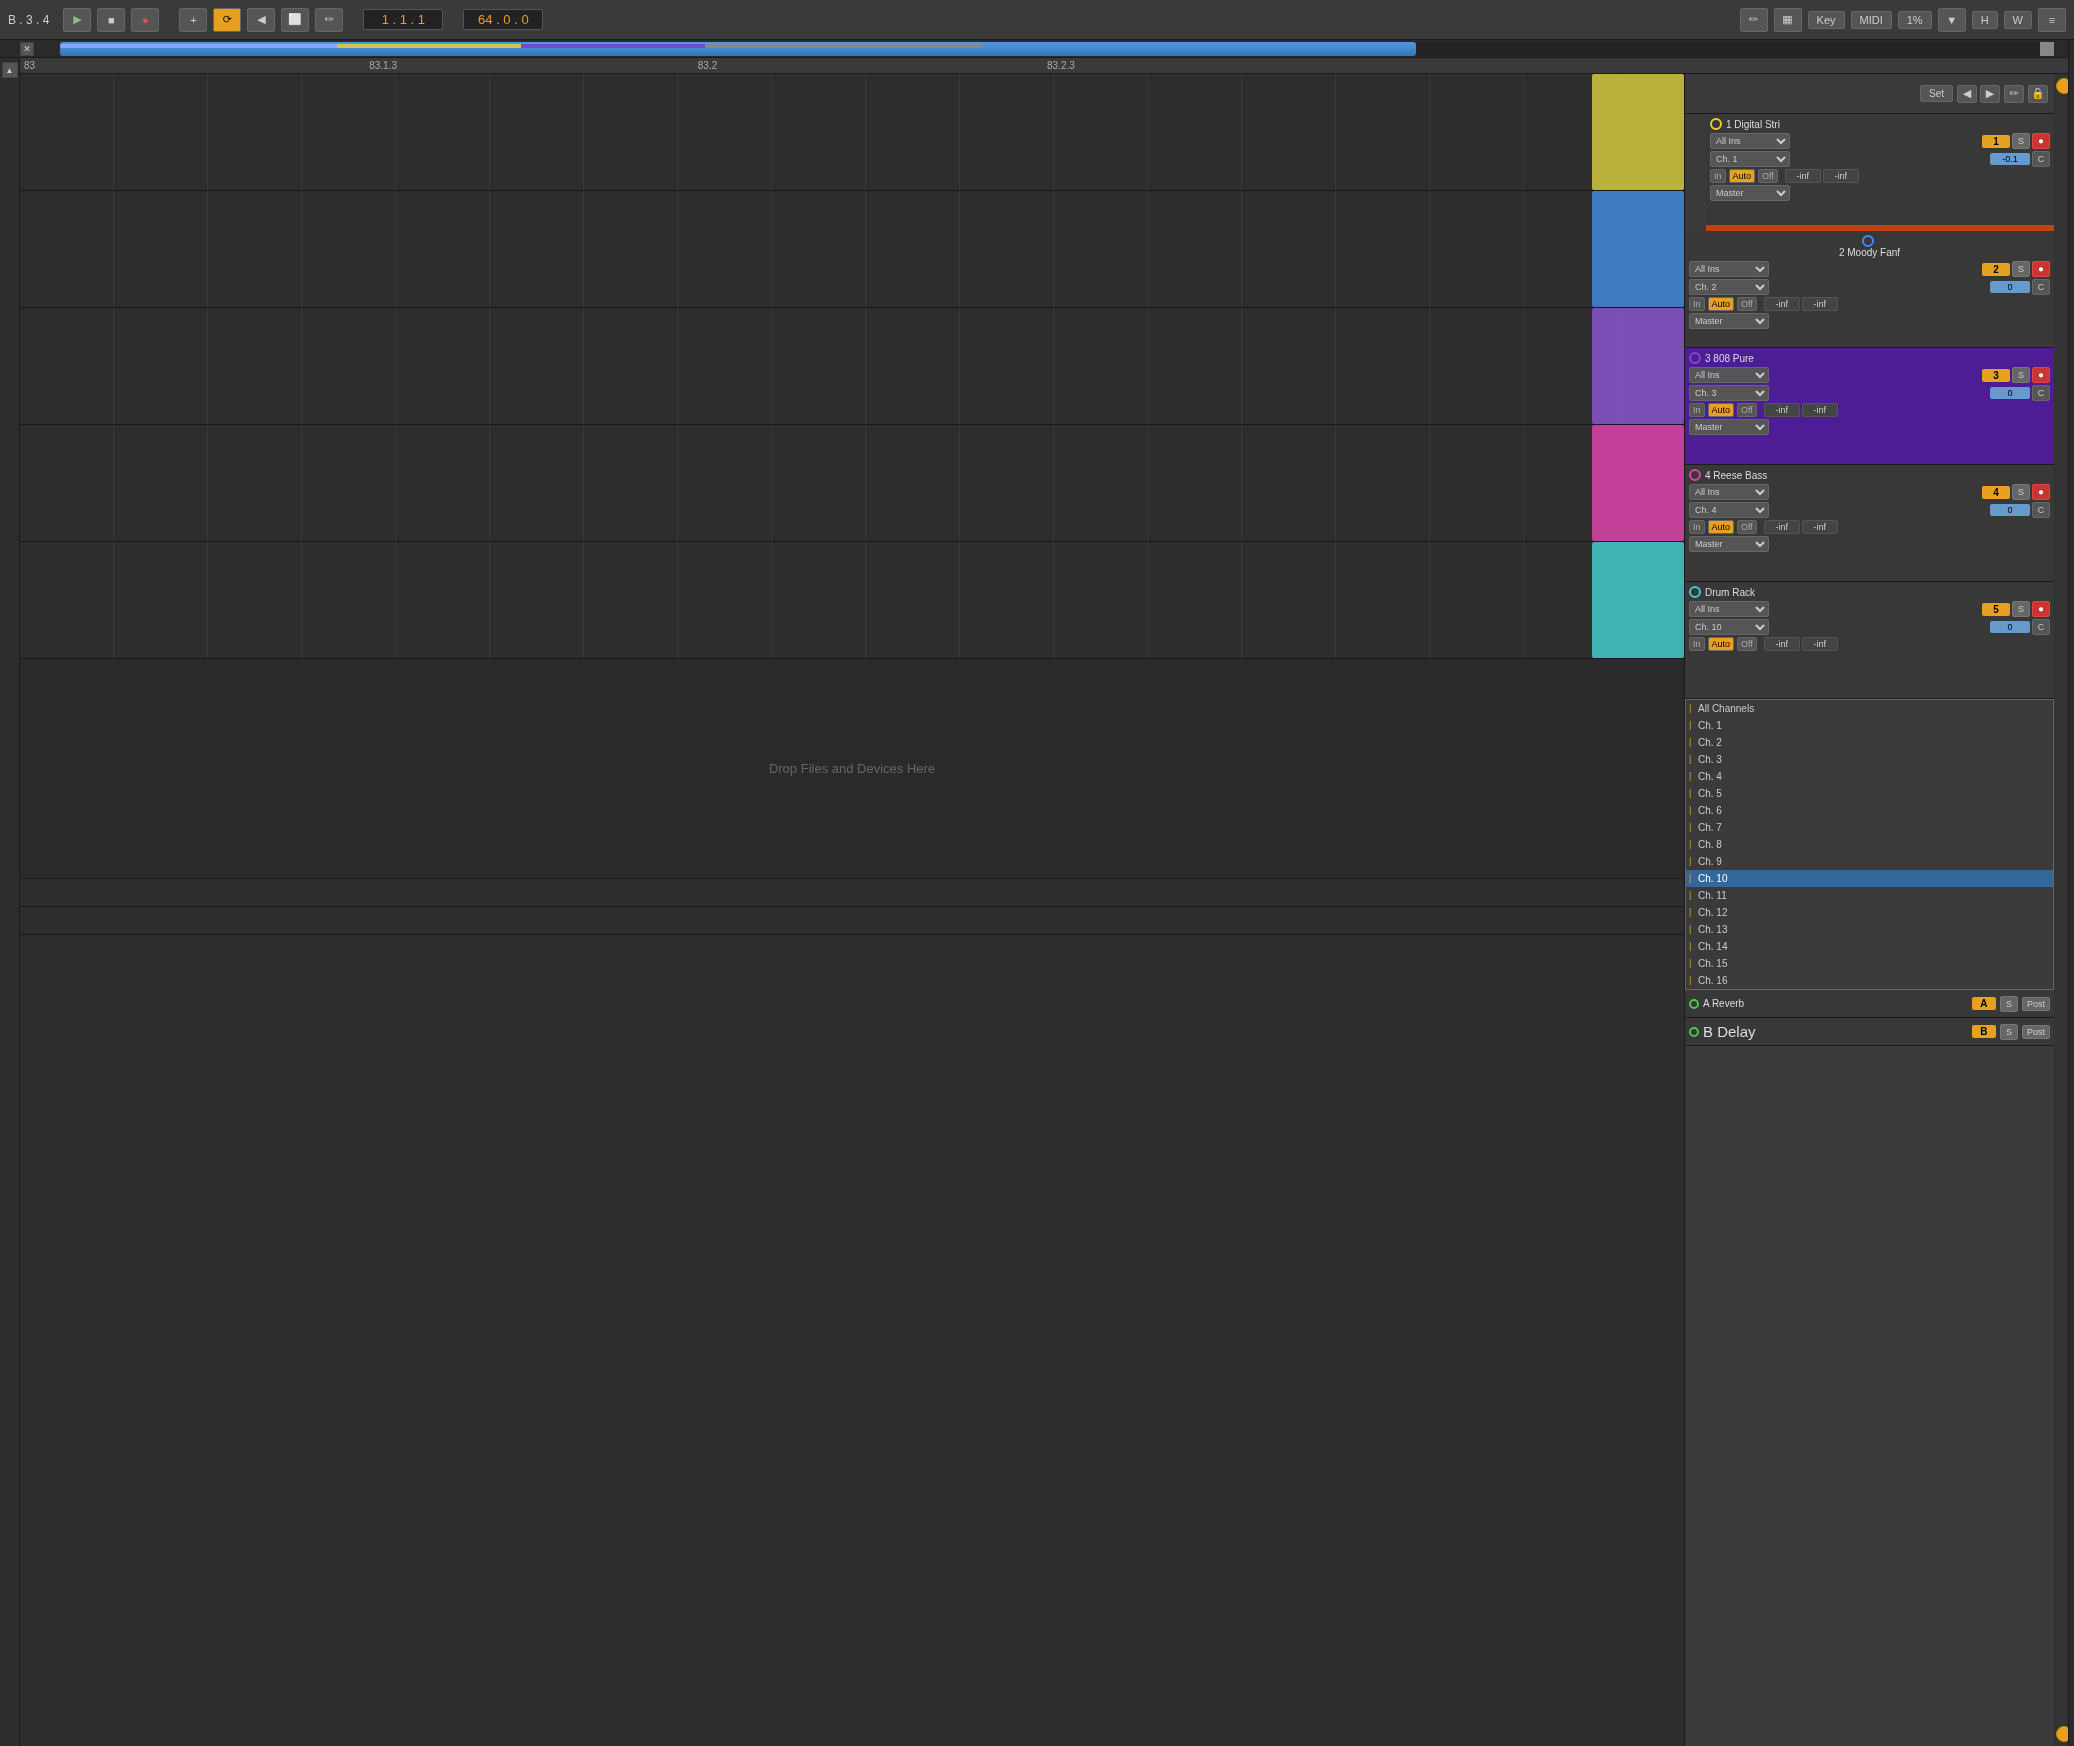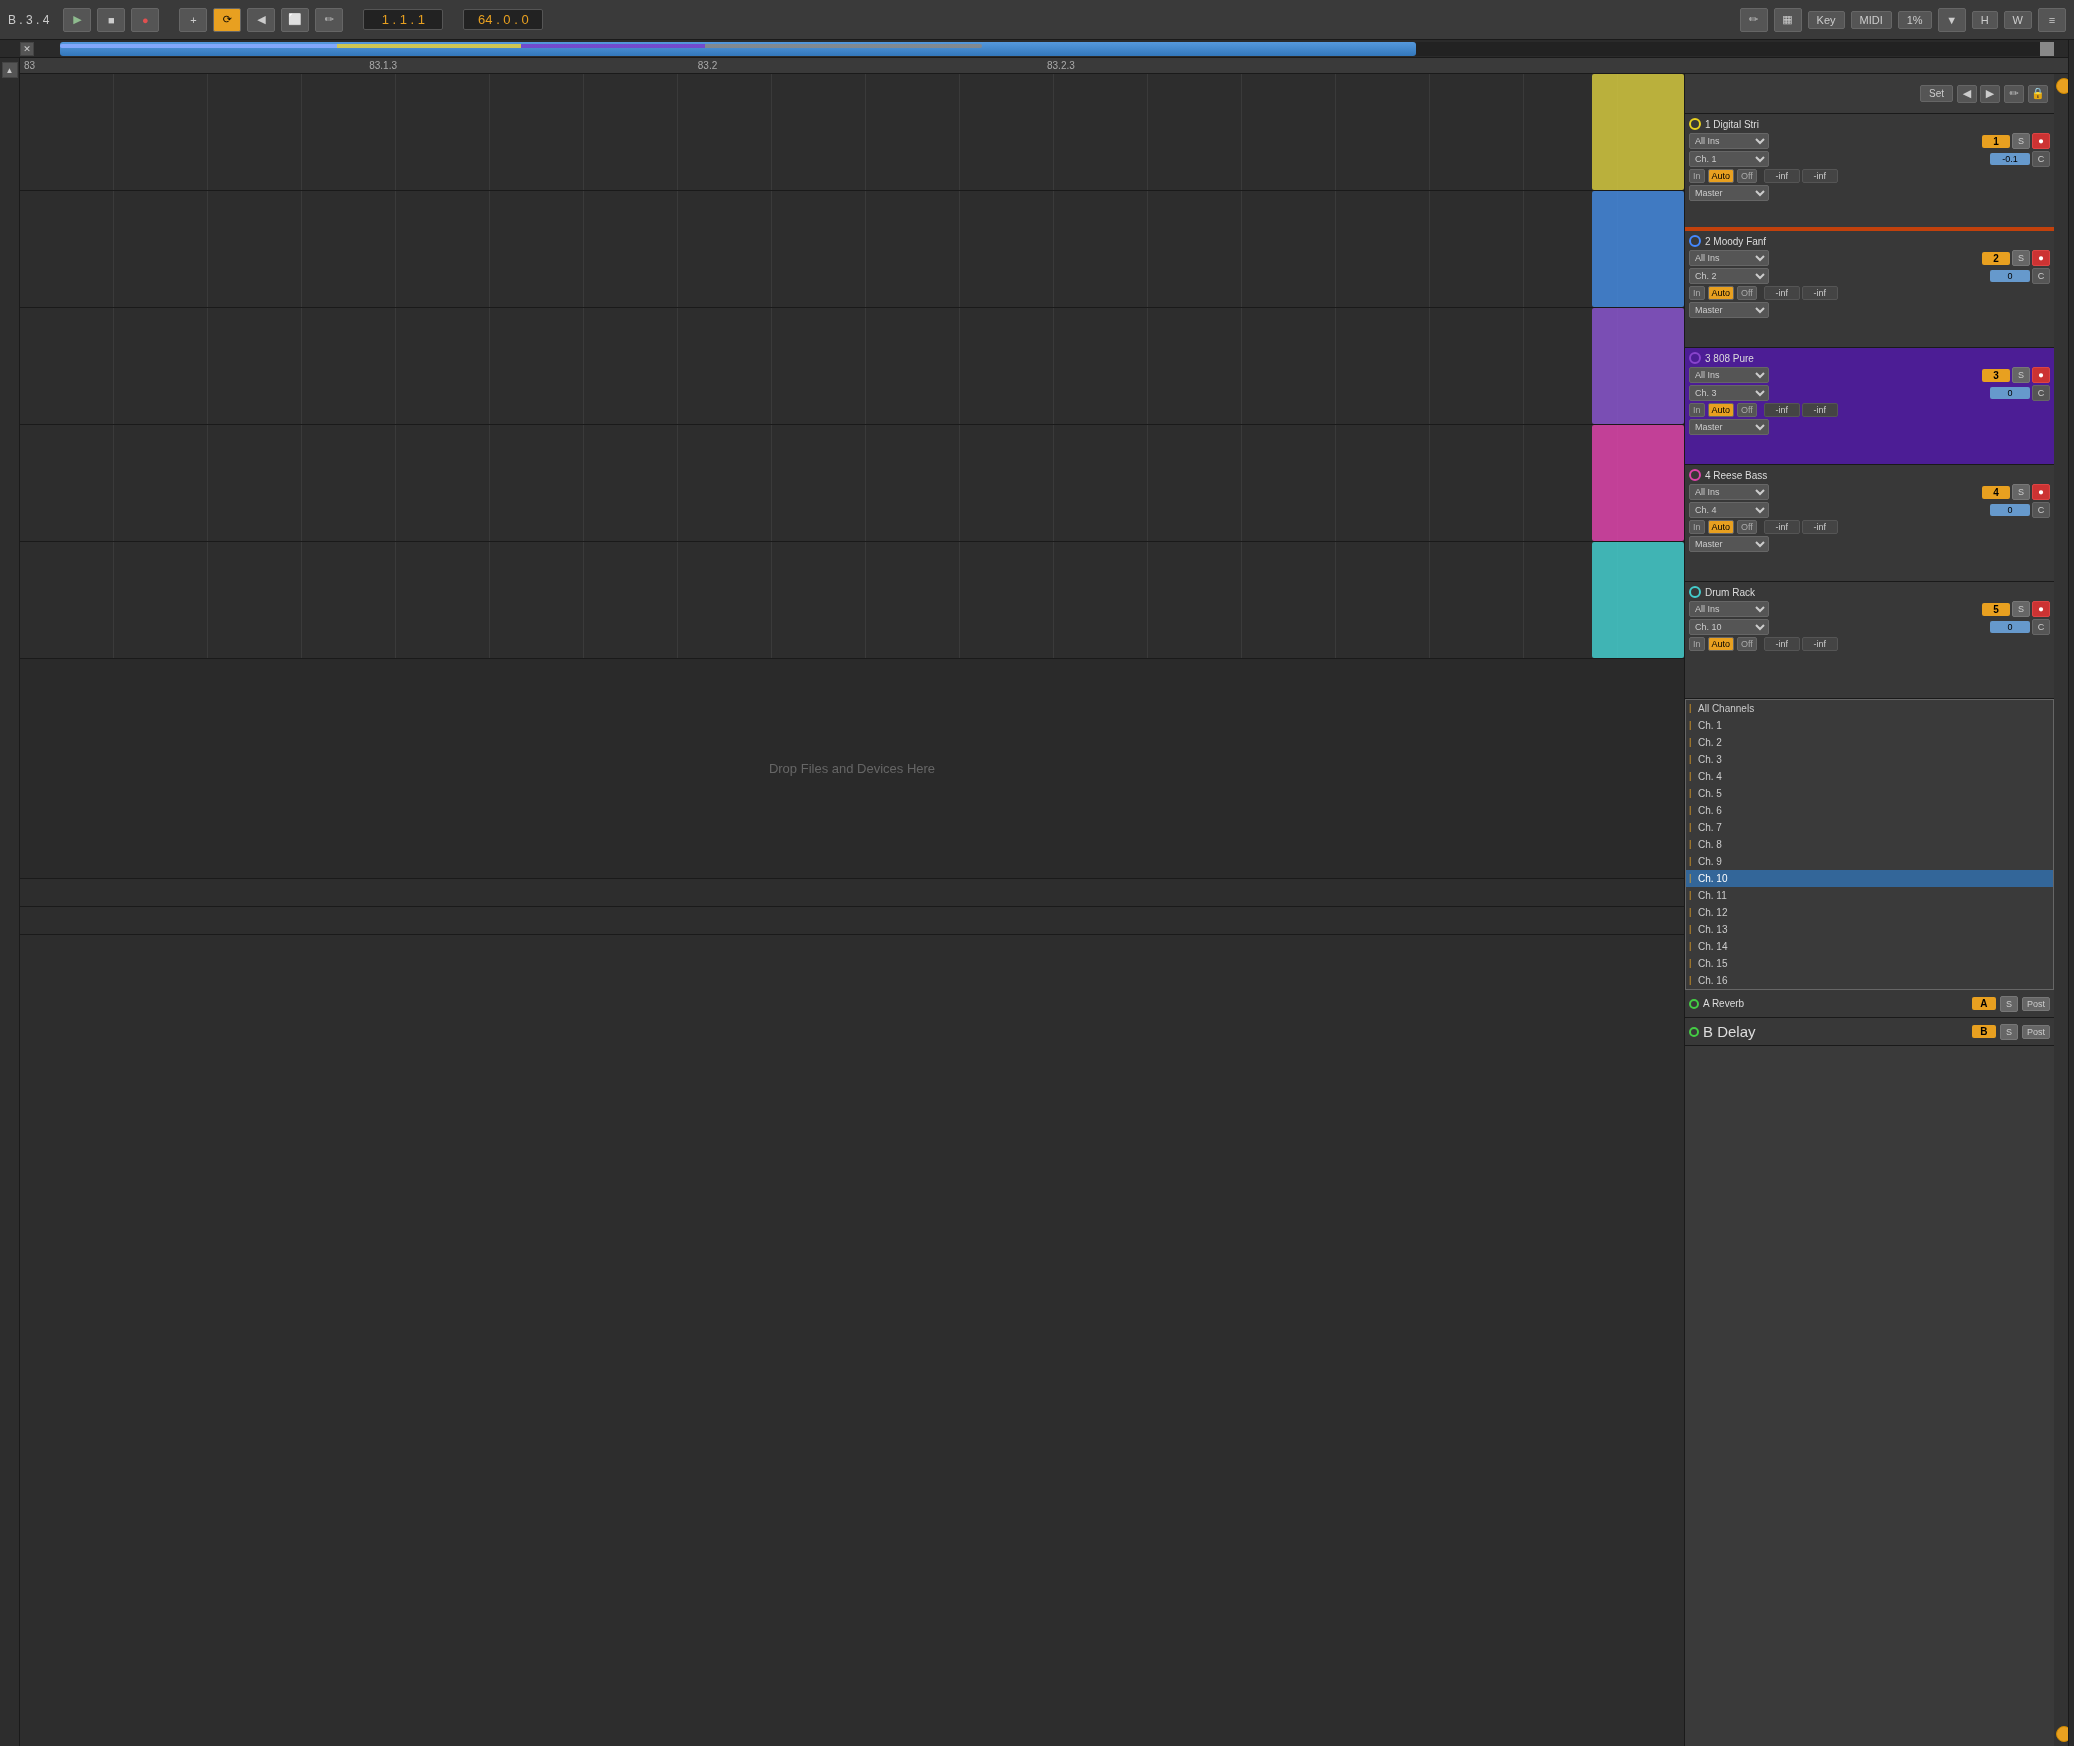--- a/index.html
+++ b/index.html
@@ -371,21 +371,21 @@
           <div style="display:flex;gap:3px;">
             <div style="background:#555;border:1px solid #666;color:#ccc;font-size:11px;width:20px;height:18px;display:flex;align-items:center;justify-content:center;border-radius:2px;cursor:pointer;">◀</div>
             <div style="background:#555;border:1px solid #666;color:#ccc;font-size:11px;width:20px;height:18px;display:flex;align-items:center;justify-content:center;border-radius:2px;cursor:pointer;">▶</div>
           </div>
           <div style="background:#555;border:1px solid #666;color:#ccc;font-size:11px;width:20px;height:18px;display:flex;align-items:center;justify-content:center;border-radius:2px;cursor:pointer;">✏</div>
           <div style="background:#555;border:1px solid #666;color:#ccc;font-size:11px;width:20px;height:18px;display:flex;align-items:center;justify-content:center;border-radius:2px;cursor:pointer;">🔒</div>
         </div>
 
         <div style="flex:1;overflow-y:auto;position:relative;">
 
-          <div style="border-bottom:4px solid #c2410c;padding:4px;background:#383838;height:117px;">
+          <div style="border-bottom:6px solid #c2410c;padding:4px;background:#383838;height:117px;margin-left:21px;">
 
             <div style="display:flex;align-items:center;margin-bottom:3px;">
               <div style="width:12px;height:12px;border-radius:50%;border:2px solid #e8d020;margin-right:4px;flex-shrink:0;"></div>
               <span style="font-size:10px;color:#ddd;flex:1;">1 Digital Stri</span>
             </div>
 
             <div style="display:flex;align-items:center;gap:3px;margin-bottom:2px;">
               <select style="background:#555;border:1px solid #666;color:#ccc;font-size:9px;padding:1px;border-radius:2px;width:80px;height:16px;">
                 <option>All Ins</option>
               </select>
@@ -417,21 +417,21 @@
             </div>
 
             <div style="display:flex;align-items:center;gap:3px;">
               <select style="background:#555;border:1px solid #666;color:#ccc;font-size:9px;padding:1px;border-radius:2px;width:80px;height:16px;">
                 <option>Master</option>
               </select>
             </div>
           </div>
 
           <div style="border-bottom:1px solid #1a1a1a;padding:4px;background:#383838;height:117px;">
-            <div style="display:flex;align-items:center;margin-bottom:3px;">
+            <div style="display:flex;align-items:center;margin-bottom:3px;flex-direction:column;">
               <div style="width:12px;height:12px;border-radius:50%;border:2px solid #4488ff;margin-right:4px;flex-shrink:0;"></div>
               <span style="font-size:10px;color:#ddd;flex:1;">2 Moody Fanf</span>
             </div>
             <div style="display:flex;align-items:center;gap:3px;margin-bottom:2px;">
               <select style="background:#555;border:1px solid #666;color:#ccc;font-size:9px;padding:1px;border-radius:2px;width:80px;height:16px;">
                 <option>All Ins</option>
               </select>
               <div style="margin-left:auto;display:flex;gap:2px;align-items:center;">
                 <div style="background:#e8a020;color:#000;font-size:10px;font-weight:bold;padding:1px 6px;border-radius:2px;min-width:28px;text-align:center;">2</div>
                 <div class="s-btn">S</div>

